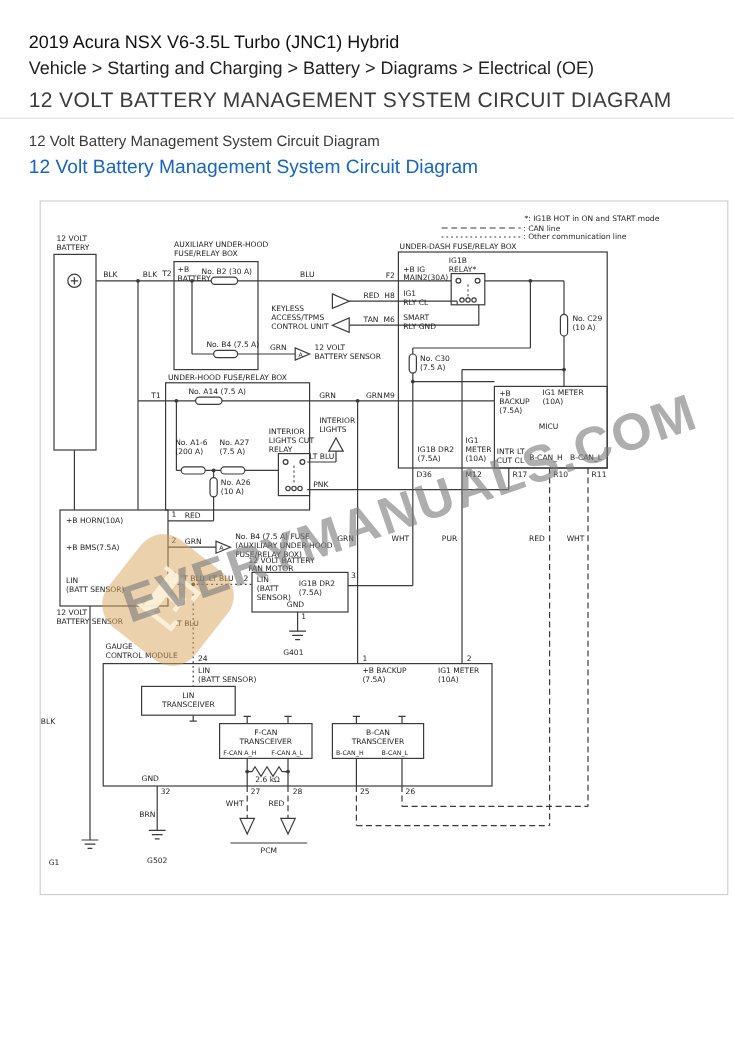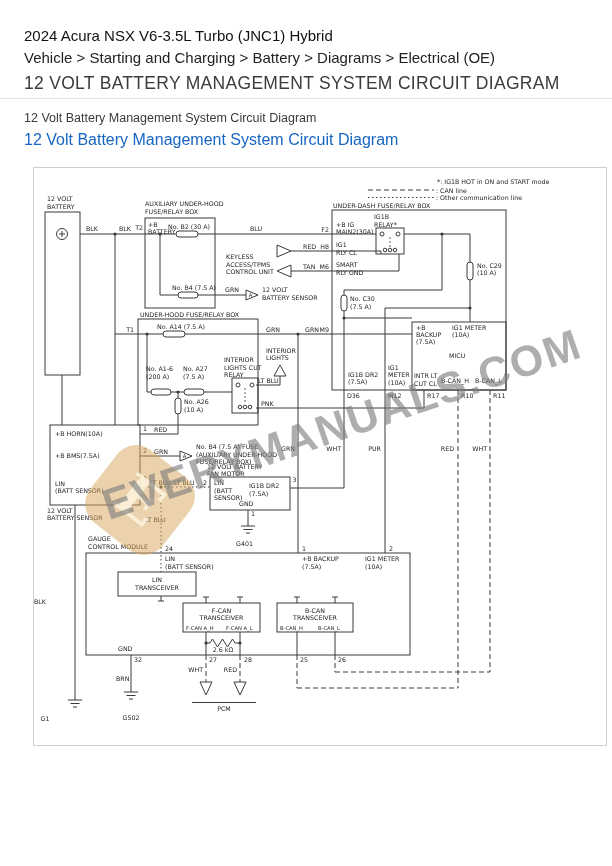--- a/index.html
+++ b/index.html
@@ -28,21 +28,21 @@
   .wm-text{left:104px;top:482px;transform:rotate(-19deg);transform-origin:0 50%;
     font-size:43px;font-weight:bold;letter-spacing:2px;color:rgba(125,125,125,.62);white-space:nowrap;}
   .wm-logo{left:94px;top:454px;width:92px;height:92px;border-radius:24px;background:rgba(216,166,92,.5);
     transform:rotate(38deg);display:flex;align-items:center;justify-content:center;}
   .wm-logo span{font-size:56px;font-weight:bold;color:rgba(252,242,218,.92);font-family:"DejaVu Serif",serif;}
 </style>
 </head>
 <body>
 
 <div class="page">
-  <div class="abs title">2024 Acura NSX V6-3.5L Turbo (JNC1) Hybrid</div>
+  <div class="abs title">2019 Acura NSX V6-3.5L Turbo (JNC1) Hybrid</div>
   <div class="abs breadcrumb">Vehicle &gt; Starting and Charging &gt; Battery &gt; Diagrams &gt; Electrical (OE)</div>
   <div class="abs h1">12 VOLT BATTERY MANAGEMENT SYSTEM CIRCUIT DIAGRAM</div>
   <div class="abs hr"></div>
   <div class="abs subtitle">12 Volt Battery Management System Circuit Diagram</div>
   <div class="abs section">12 Volt Battery Management System Circuit Diagram</div>
   <div class="abs diagram-border"></div>
 
   <svg width="612" height="866" viewBox="0 0 612 866">
 
     <g>

